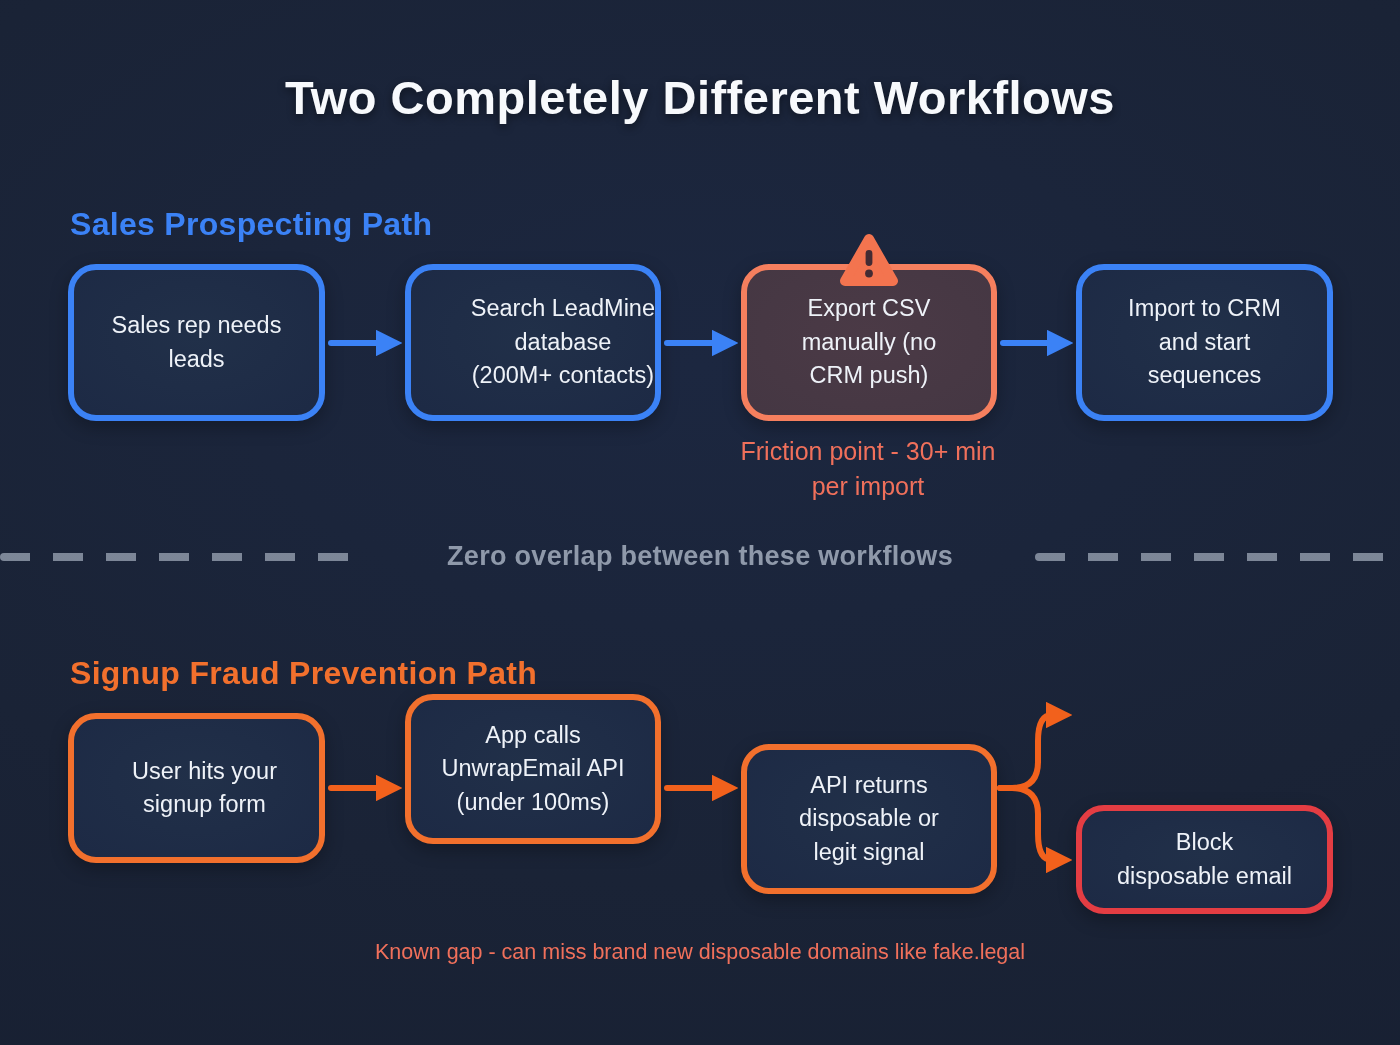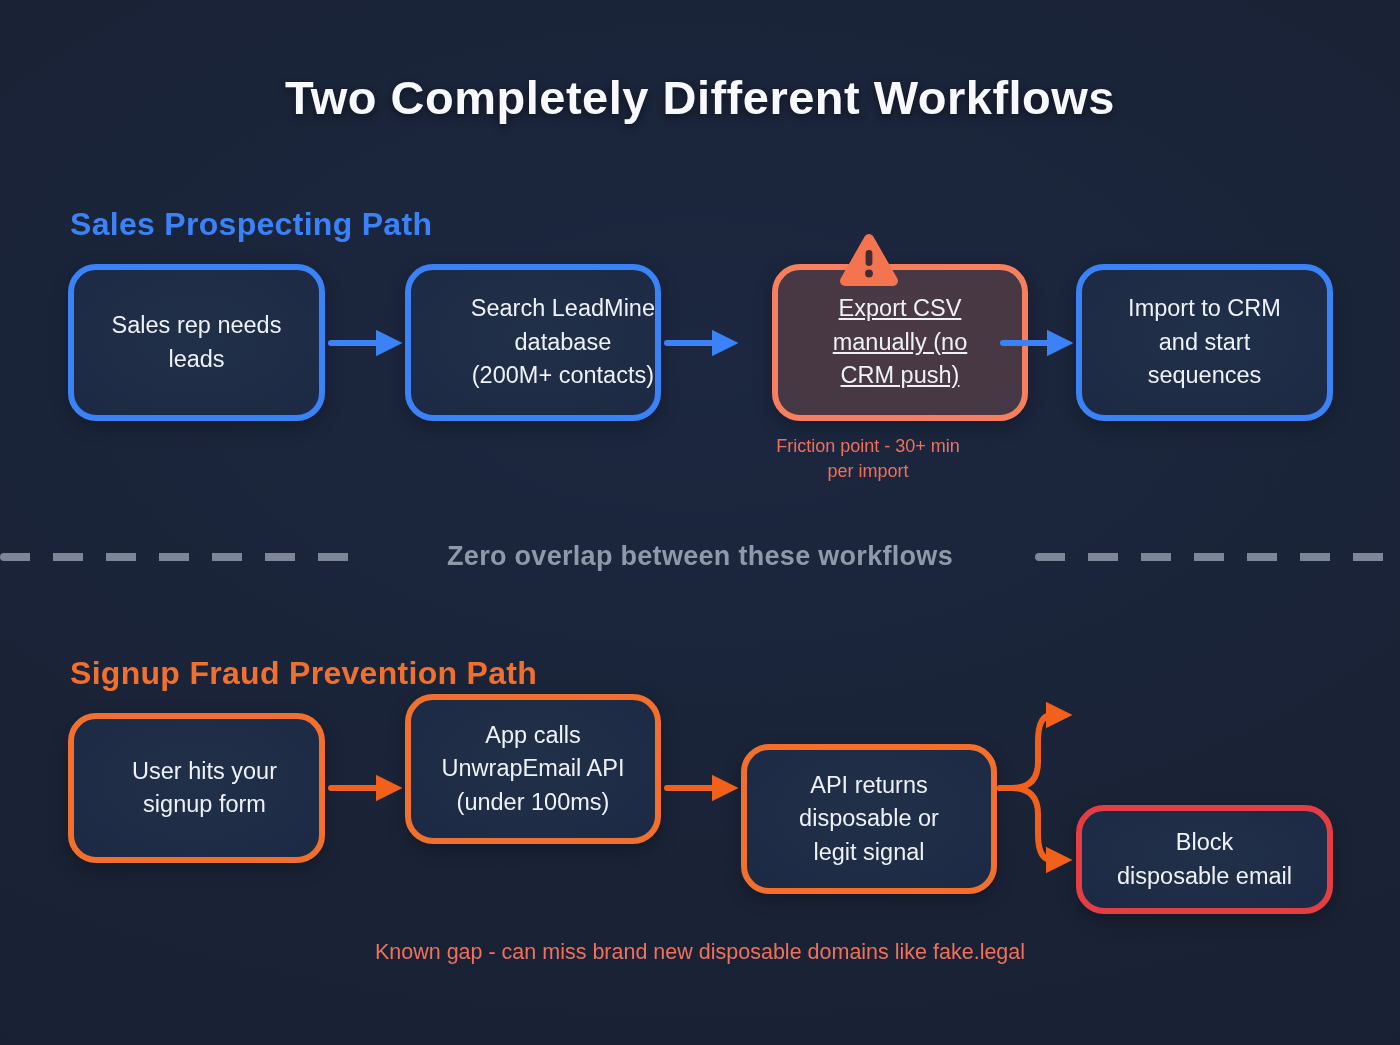--- a/index.html
+++ b/index.html
@@ -31,21 +31,21 @@
   .node-green{border:6px solid #2abd5c;}
   .node-red{border:6px solid #e43d43;}
   .node-warn{
     border:6px solid #f57f5e;
     background:radial-gradient(110% 120% at 50% 45%, #4b3a46 0%, #453743 60%, #3f3340 100%);
   }
   .warn-icon{position:absolute;left:839px;top:232px;width:60px;height:56px;}
   .note{
     position:absolute;text-align:center;color:#f0705b;white-space:pre-line;
   }
-  .friction-note{left:693px;top:434px;width:350px;font-size:18px;line-height:1.38;}
+  .friction-note{left:693px;top:434px;width:350px;font-size:25px;line-height:1.38;}
   .gap-note{left:0;top:940px;width:1400px;font-size:21.5px;}
   .divider-dash{
     position:absolute;top:553px;height:8px;border-radius:4px;
     background:repeating-linear-gradient(90deg,#8e98a8 0 30px,rgba(0,0,0,0) 30px 53px);
     opacity:.85;
   }
   .dash-left{left:0;width:370px;}
   .dash-right{left:1035px;width:365px;}
   .divider-label{
     position:absolute;top:541px;left:390px;width:620px;text-align:center;
@@ -64,21 +64,21 @@
 
   <div class="node node-blue" style="left:68px;top:264px;width:257px;height:157px;">
     <span>Sales rep needs
 leads</span>
   </div>
   <div class="node node-blue" style="left:405px;top:264px;width:256px;height:157px;justify-content:flex-end;">
     <span>Search LeadMine
 database
 (200M+ contacts)</span>
   </div>
-  <div class="node node-warn" style="left:772px;top:264px;width:256px;height:157px;text-decoration:underline;">
+  <div class="node node-warn" style="left:741px;top:264px;width:256px;height:157px;">
     <span>Export CSV
 manually (no
 CRM push)</span>
   </div>
   <div class="node node-blue" style="left:1076px;top:264px;width:257px;height:157px;">
     <span>Import to CRM
 and start
 sequences</span>
   </div>
 

